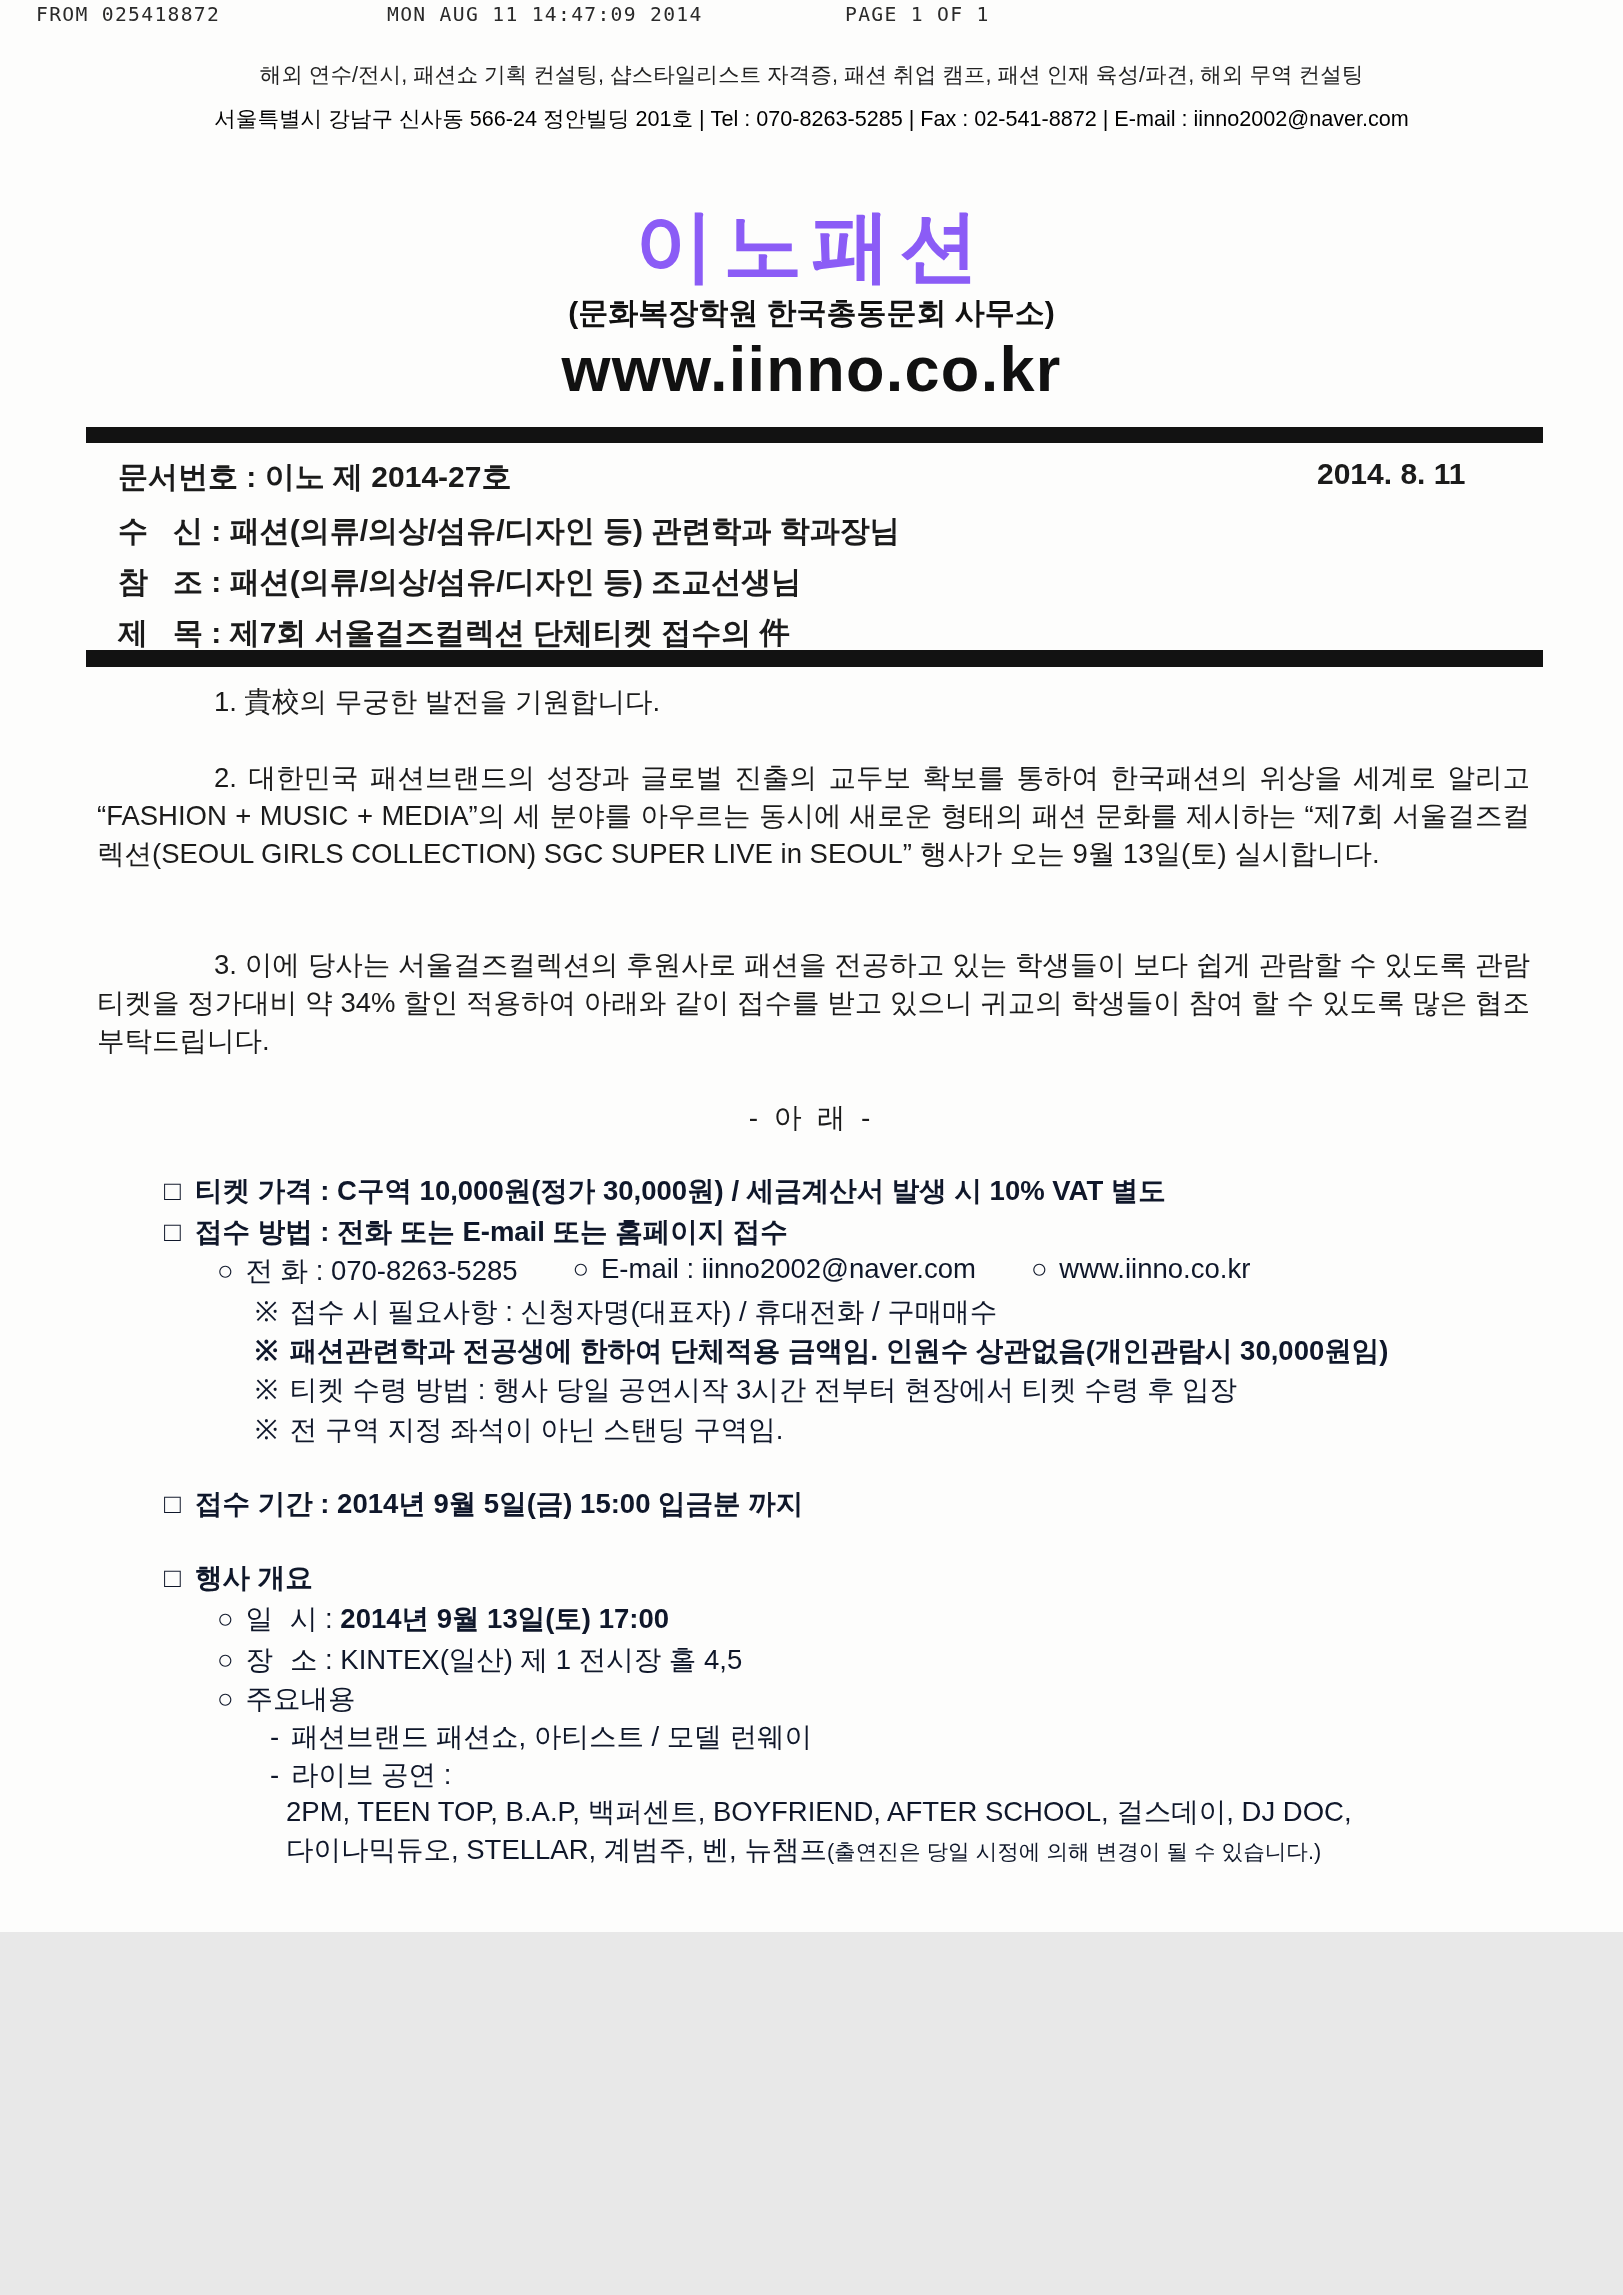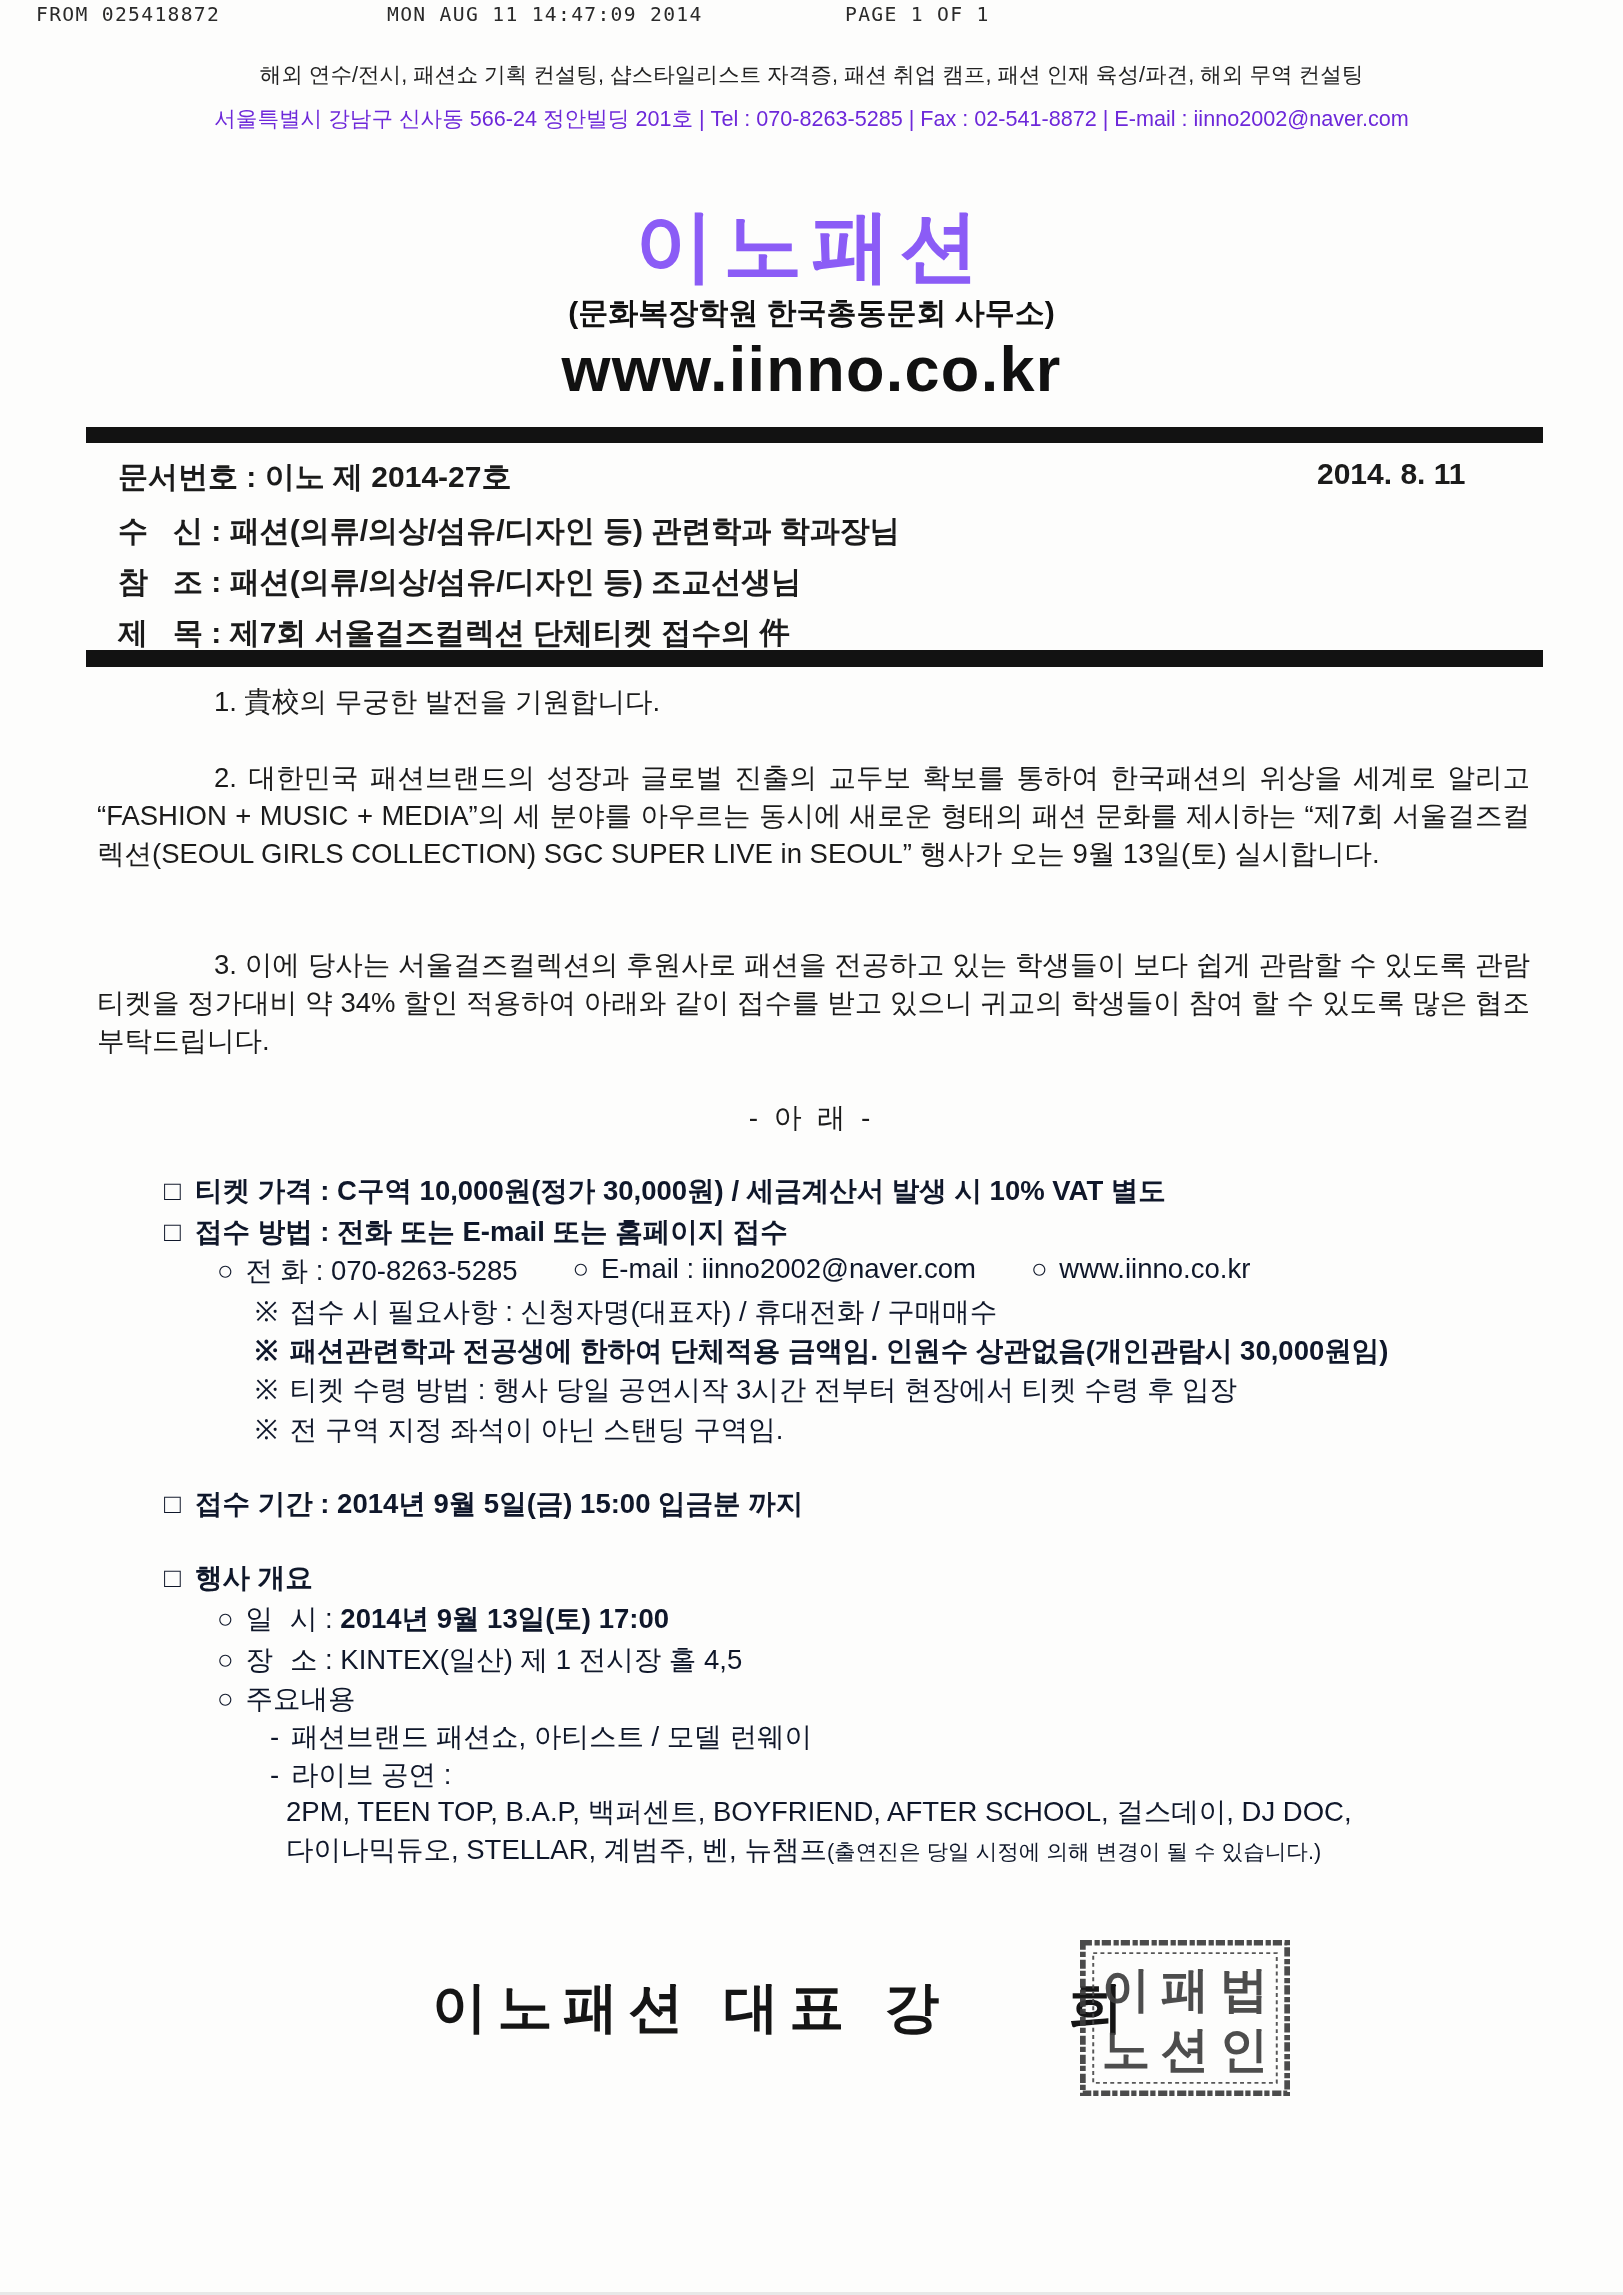--- a/index.html
+++ b/index.html
@@ -1,34 +1,34 @@
 <!DOCTYPE html>
 <html style="font-size:10.5px"><head>
 <meta charset="utf-8">
 <style>
   html,body{margin:0;padding:0;background:#e8e8e8;}
   .page{
     position:relative;
-    width:1623px;height:2292px;
+    width:1623px;height:1932px;
     margin:0 auto;
     background:#fdfdfc;
     color:#1b1b1b;
     font-family:"Liberation Sans",sans-serif;
     overflow:hidden;
     text-decoration:underline;
   }
   .abs{position:absolute;}
   .fax{
     font-family:"DejaVu Sans Mono",monospace;
     font-size:19.7px;color:#2a2a2a;letter-spacing:1.3px;
     white-space:pre;
   }
   .center{left:0;width:1623px;text-align:center;}
   .svc{font-size:21.6px;letter-spacing:0px;color:#222;}
-  .addr{font-size:21.6px;color:#6d28d9;}
+  .addr{font-size:21.6px;color:#000000;}
   .title{font-size:79px;font-weight:bold;letter-spacing:9.2px;color:#8b5cf6;}
   .subtitle{font-size:30px;font-weight:bold;color:#111;}
   .url{font-size:63px;font-weight:bold;letter-spacing:1.3px;color:#111;}
   .rule{left:86px;width:1457px;background:#121212;}
   .docrow{font-size:30px;font-weight:bold;}
   .metaline{left:118px;font-size:30px;font-weight:bold;white-space:pre;}
   .spread{display:inline-flex;justify-content:space-between;vertical-align:bottom;}
   .w130{width:85px;}
   .w110{width:72px;}
   .para{

